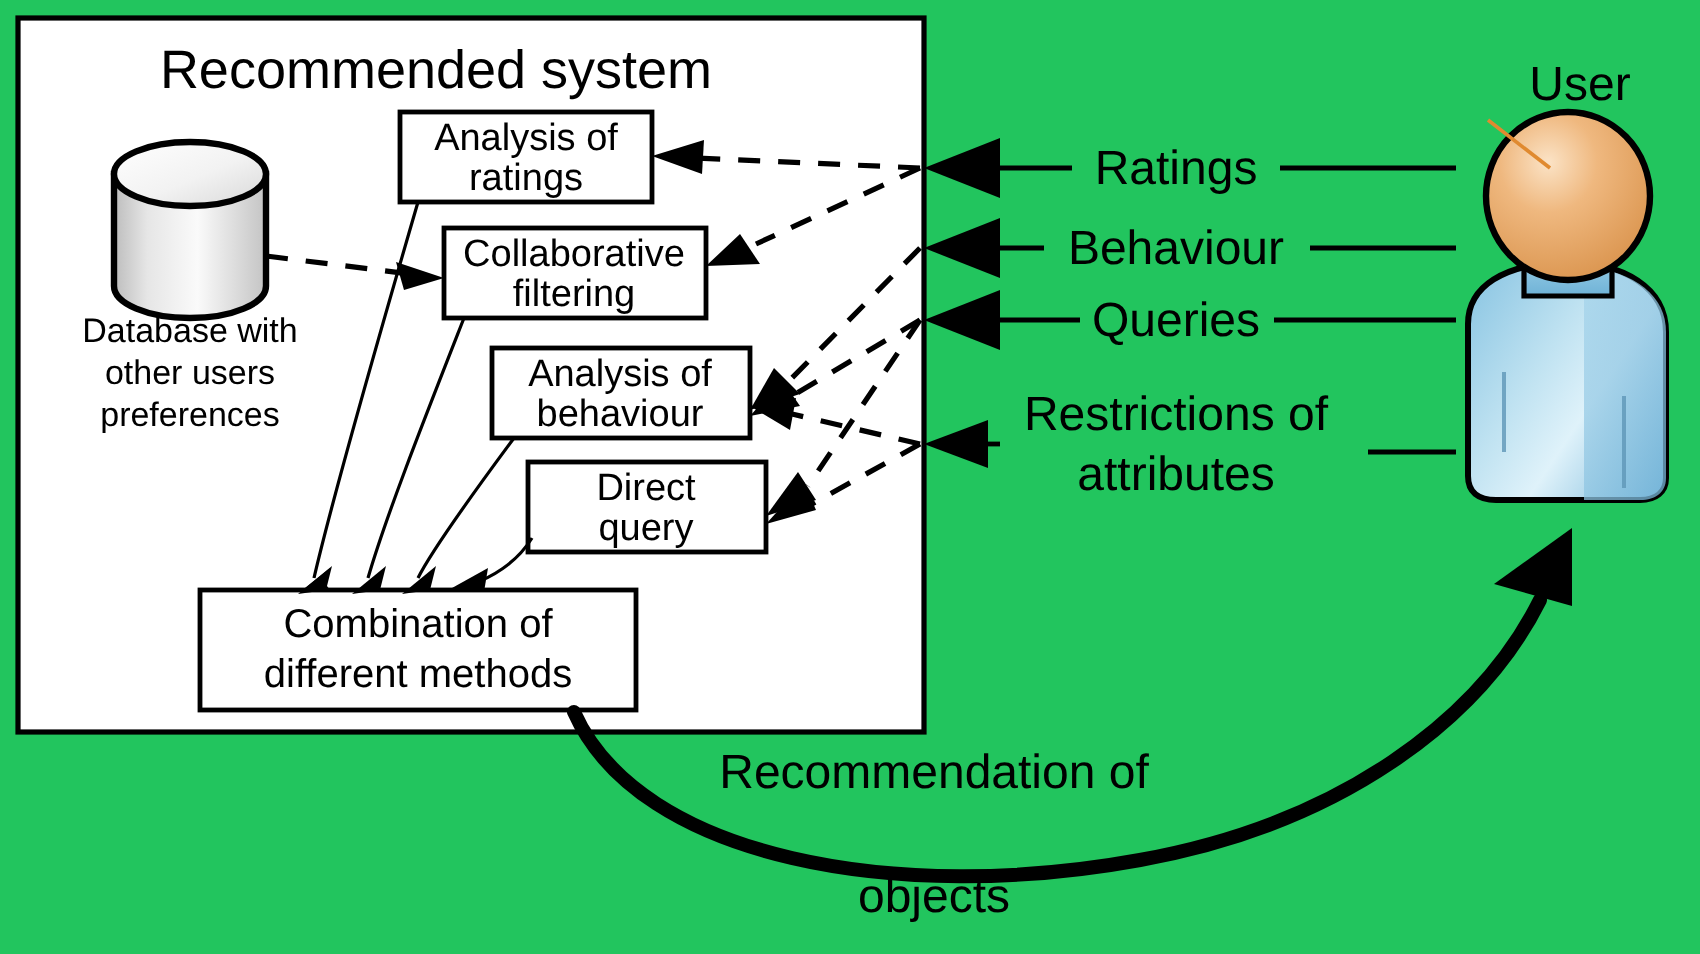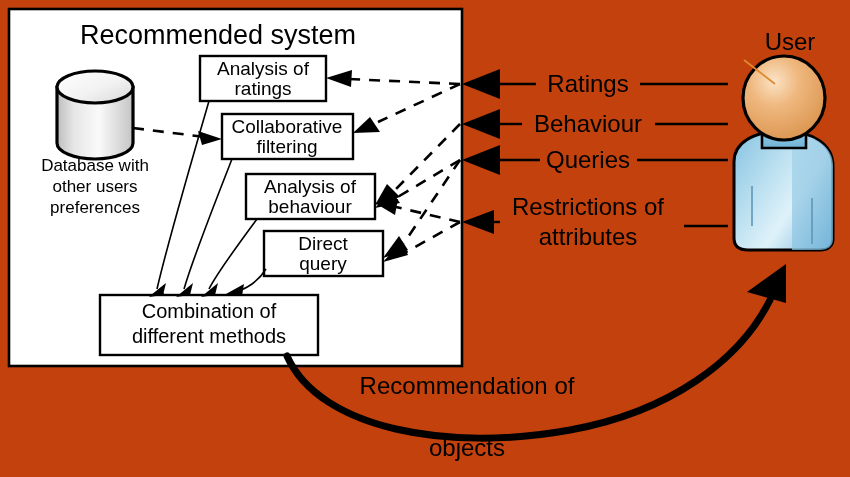--- a/index.html
+++ b/index.html
@@ -4,21 +4,21 @@
 <style>
   html, body {
     margin: 0;
     padding: 0;
     background: #ffffff;
   }
   #stage {
     position: relative;
     width: 850px;
     height: 477px;
-    background: #c2410c;
+    background: #22c55e;
     overflow: hidden;
     font-family: "Liberation Sans", sans-serif;
   }
   svg#diagram {
     position: absolute;
     top: 0;
     left: 0;
     width: 850px;
     height: 477px;
   }

